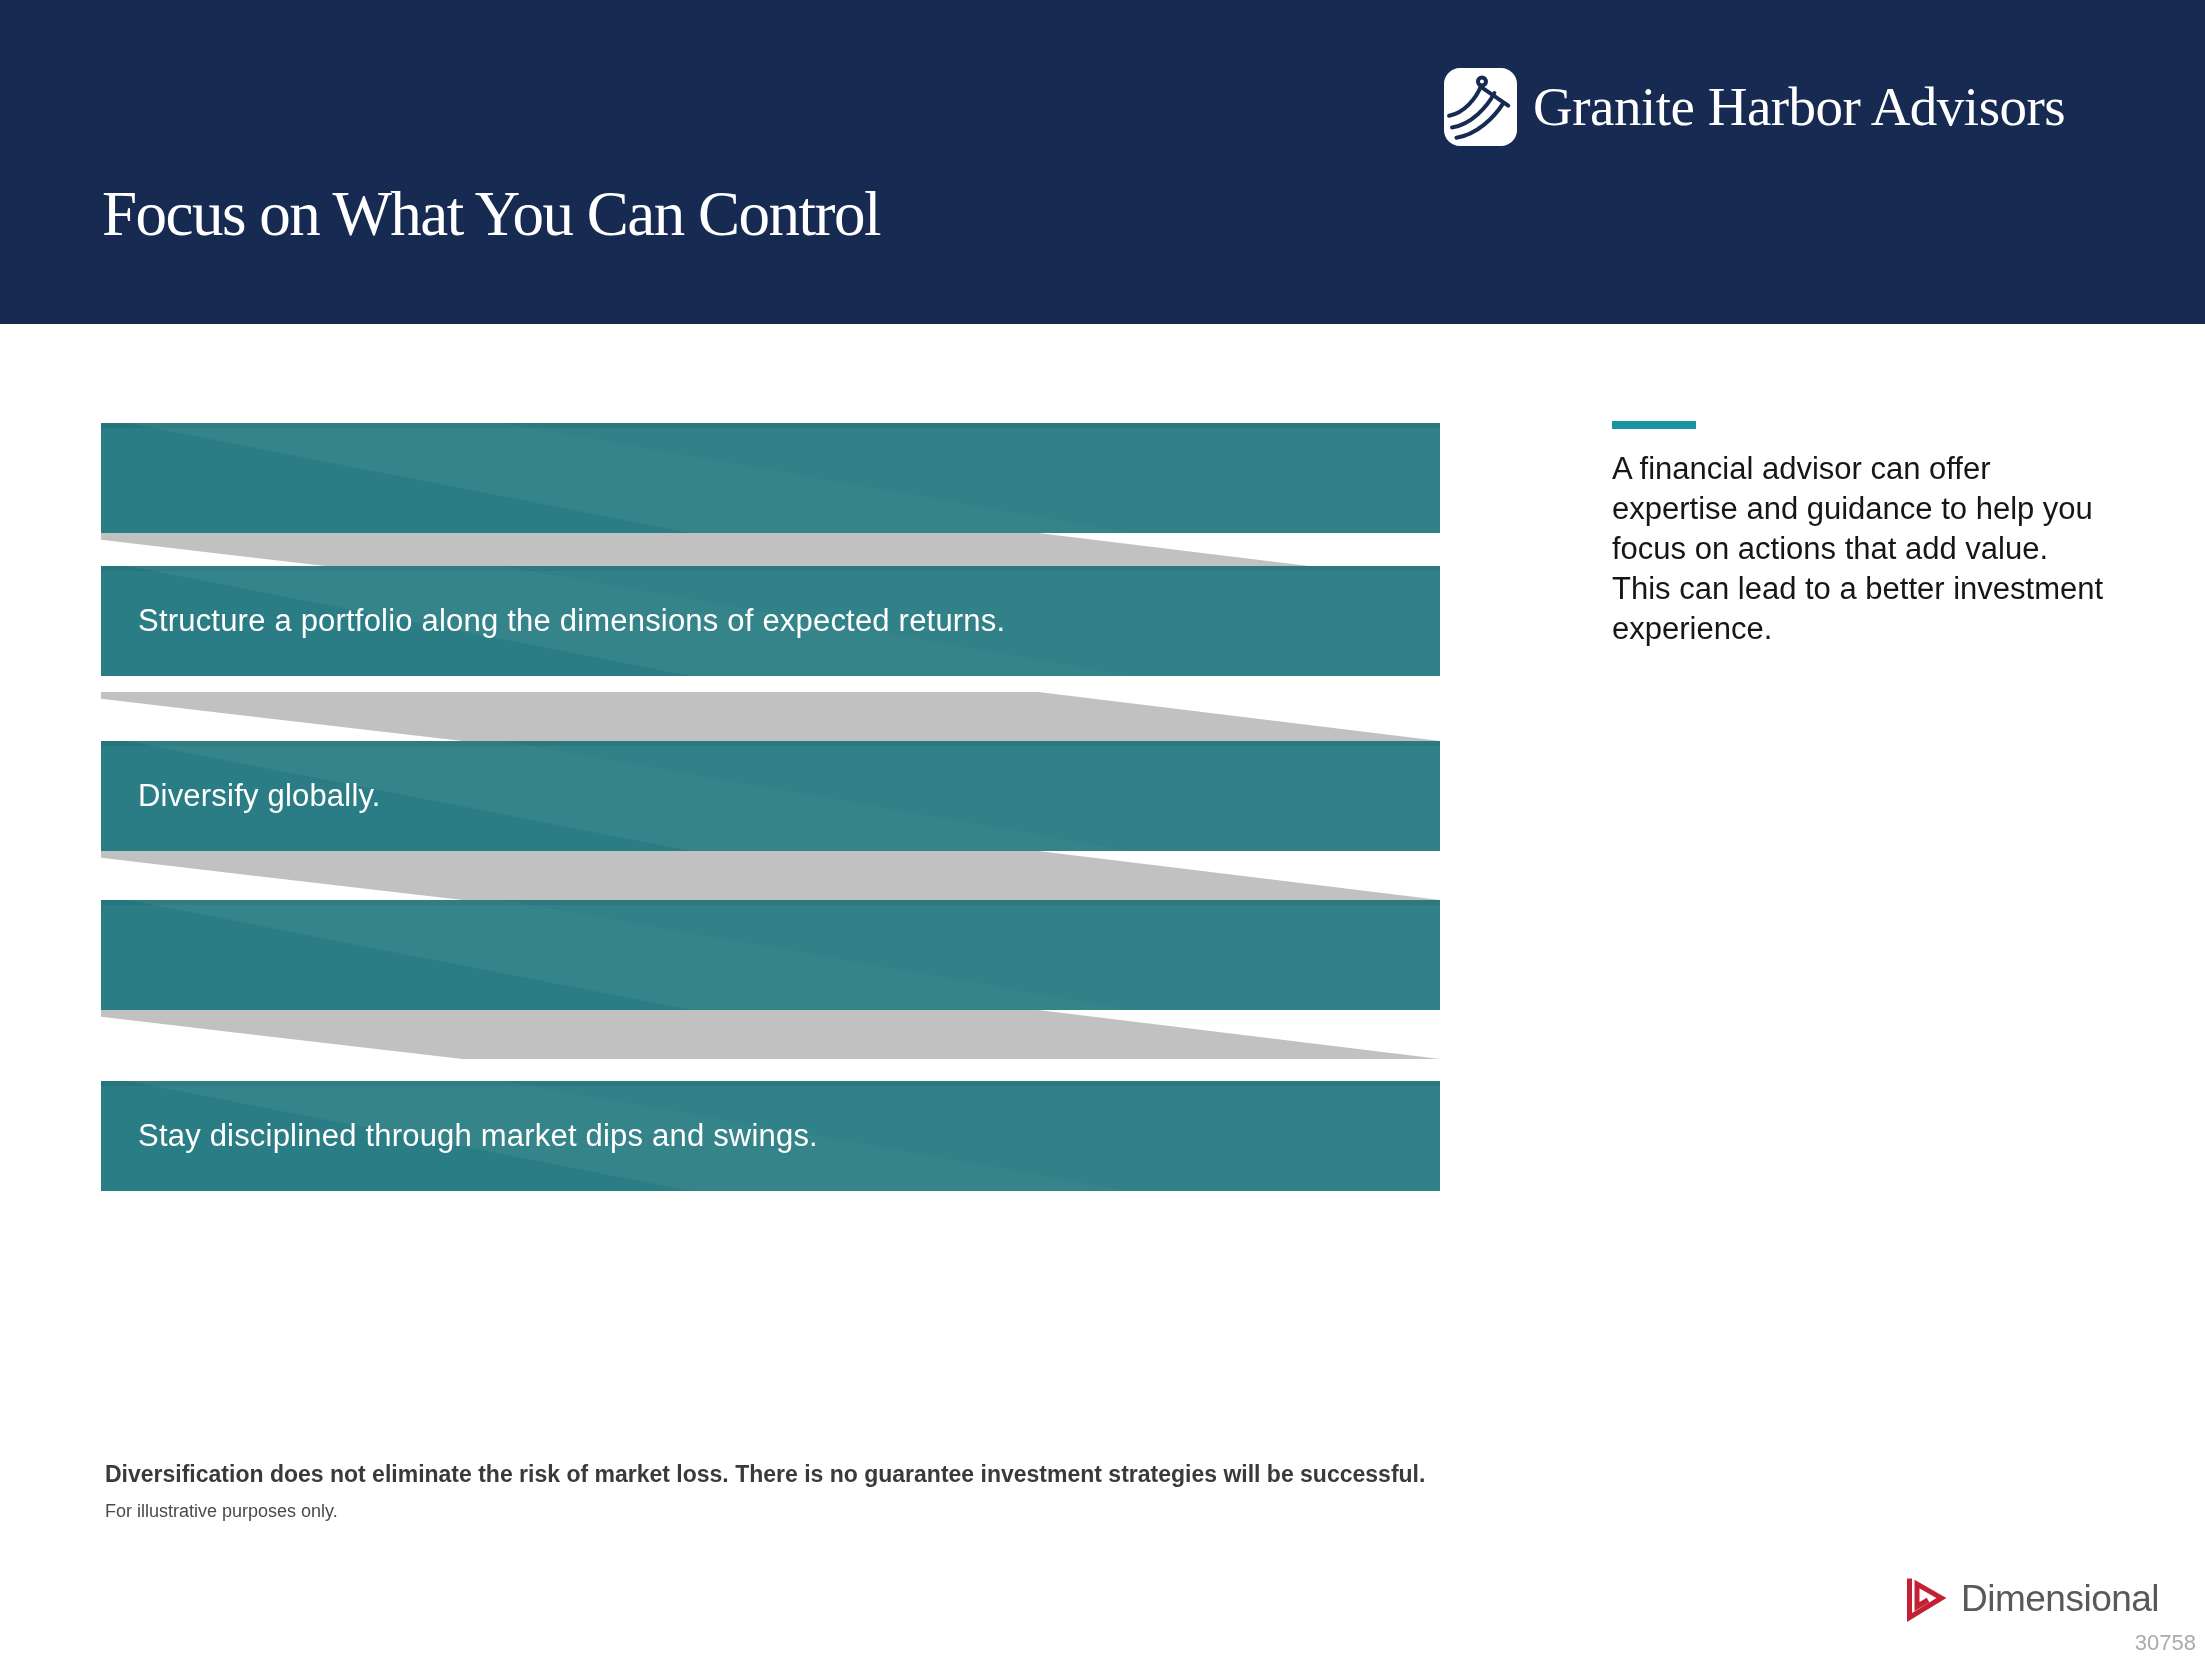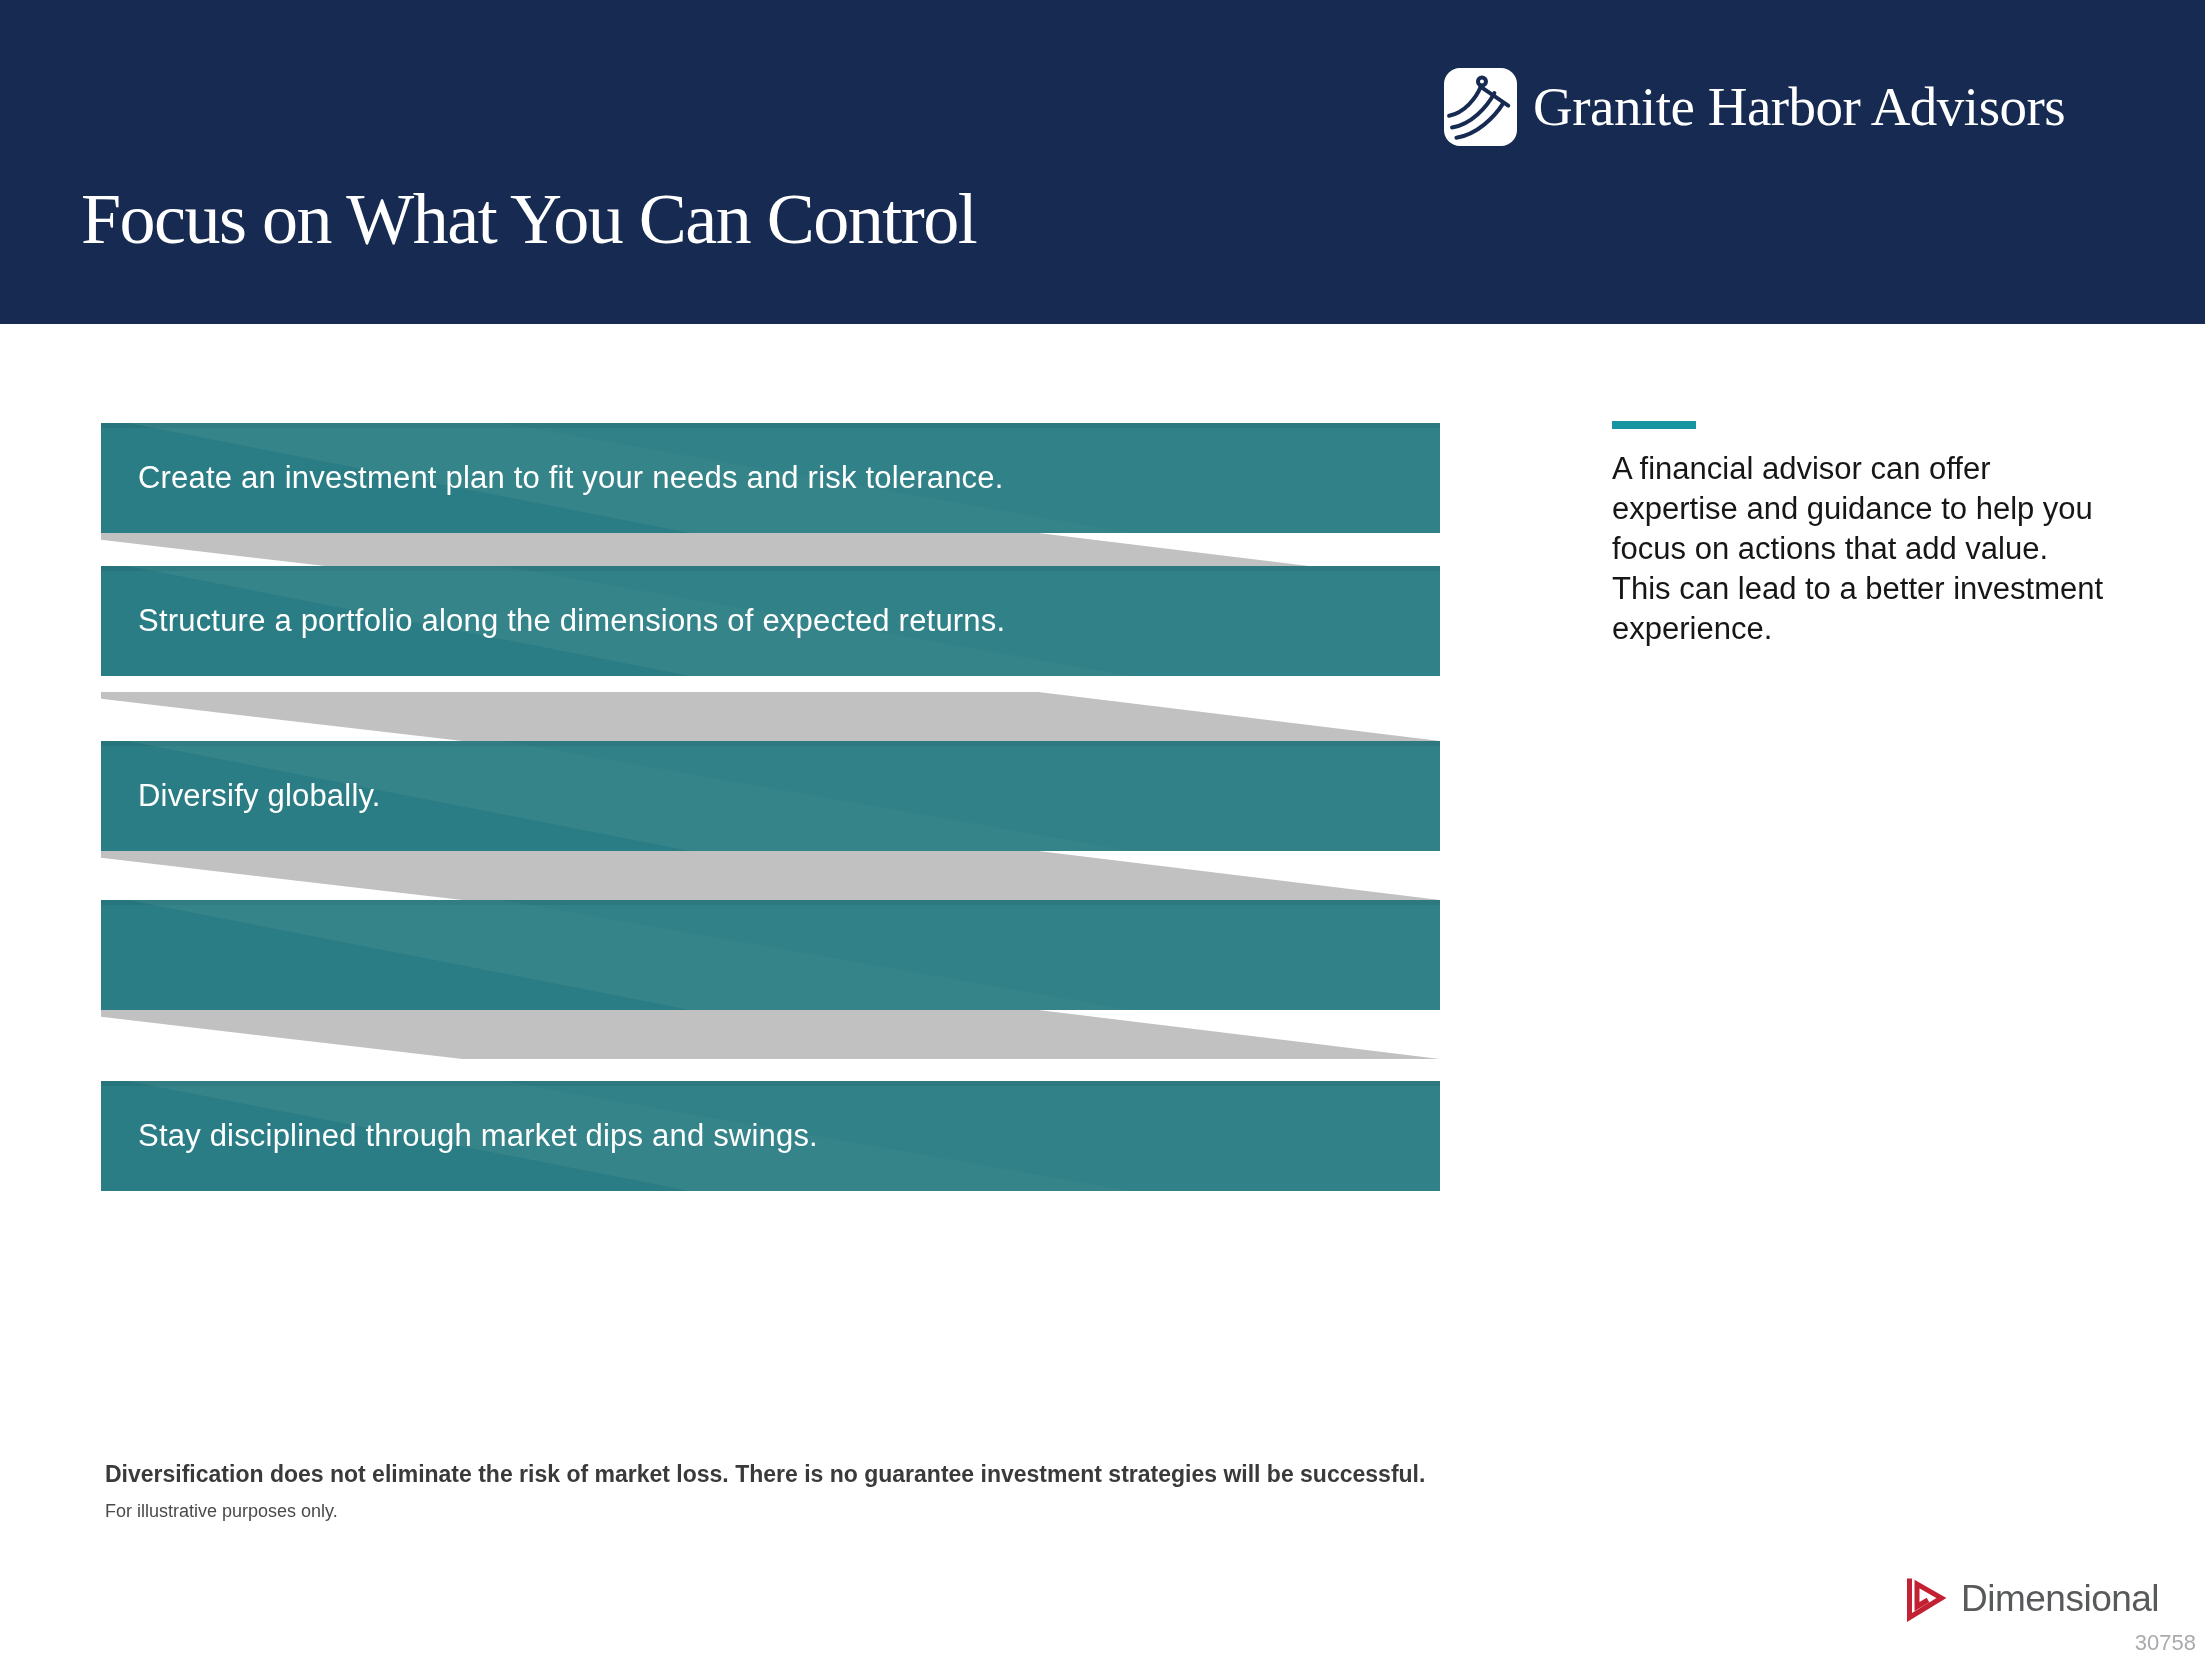--- a/index.html
+++ b/index.html
@@ -1,22 +1,22 @@
 <!DOCTYPE html>
 <html style="font-size:8px"><head>
 <meta charset="utf-8">
 <style>
   * { margin:0; padding:0; box-sizing:border-box; }
   html,body { width:2205px; height:1659px; background:#ffffff; overflow:hidden;
               font-family:"Liberation Sans", sans-serif; }
 
   
   #header { position:absolute; left:0; top:0; width:2205px; height:324px; background:#172A52; }
-  #page-title { position:absolute; left:81px; top:183px; color:#ffffff;
-                font-family:"Liberation Serif", serif; font-size:72px; line-height:1;
+  #page-title { position:absolute; left:102px; top:183px; color:#ffffff;
+                font-family:"Liberation Serif", serif; font-size:63px; line-height:1;
                 letter-spacing:-1.5px; white-space:nowrap; font-weight:400; }
   #gh-logo { position:absolute; left:1444px; top:68px; height:78px; display:flex; align-items:center; }
   #gh-icon { width:73px; height:78px; background:#ffffff; border-radius:16px; flex:0 0 auto; }
   #gh-icon svg { width:100%; height:100%; }
   #gh-name { margin-left:16px; color:#ffffff; font-family:"Liberation Serif", serif;
              font-size:55px; line-height:78px; white-space:nowrap; letter-spacing:-0.5px; }
 
   
   .bar { position:absolute; left:101px; width:1339px; height:110px; background:#2A7D84;
          display:flex; align-items:center; overflow:hidden; }
@@ -67,21 +67,20 @@
       </svg>
     </div>
     <span id="gh-name">Granite Harbor Advisors</span>
   </div>
 </div>
 
 <div class="bar" id="bar-0">
   <div class="top-fold"></div>
   <div class="shade-band"></div>
   <div class="shade-right"></div>
-  <span class="bar-label">Create an investment plan to fit your needs and risk tolerance.</span>
 </div>
 <div class="connector" id="conn-0"></div>
 
 <div class="bar" id="bar-1">
   <div class="top-fold"></div>
   <div class="shade-band"></div>
   <div class="shade-right"></div>
   <span class="bar-label">Structure a portfolio along the dimensions of expected returns.</span>
 </div>
 <div class="connector" id="conn-1"></div>

